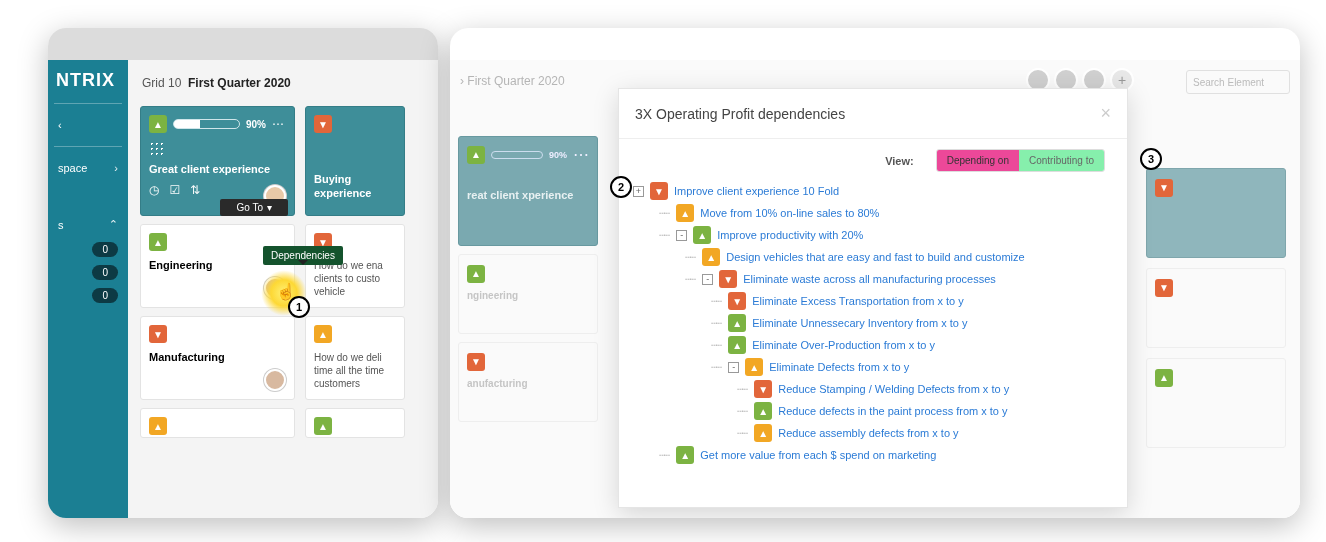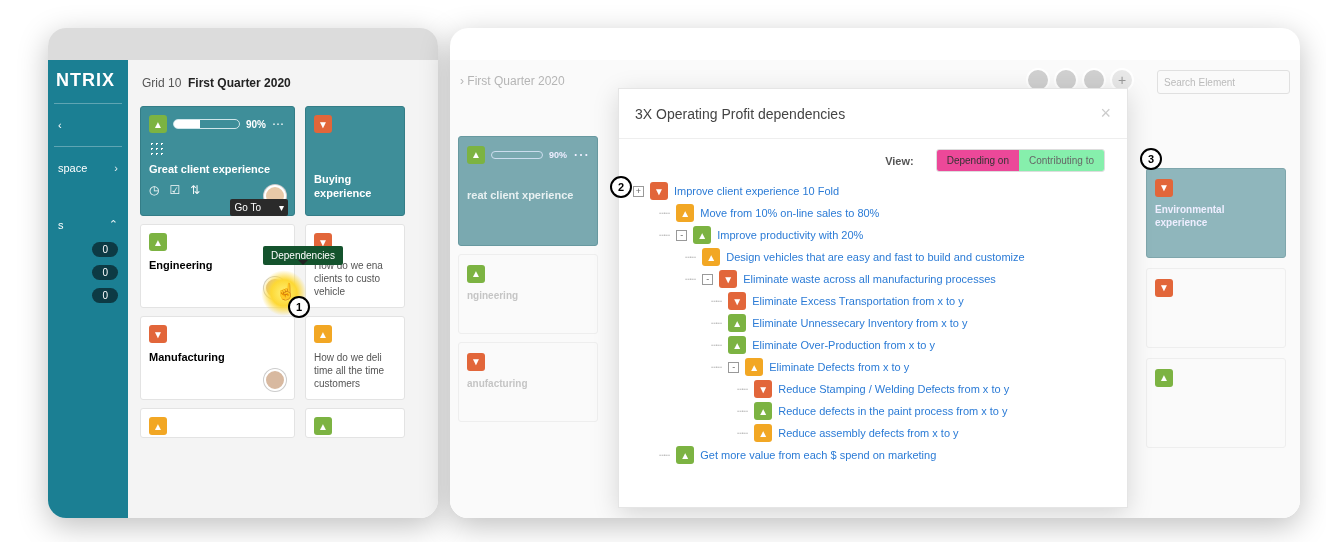--- a/index.html
+++ b/index.html
@@ -28,37 +28,37 @@
 .chip{width:18px;height:18px;border-radius:3px;display:inline-flex;align-items:center;justify-content:center;color:#fff;font-size:10px}
 .chip.up{background:#7cb342}.chip.dn{background:#e2663a}.chip.yl{background:#f2a724}
 .progress{flex:1;height:10px;border:1px solid #cfe6ea;border-radius:6px;background:linear-gradient(to right,#fff 40%,transparent 40%)}
 .pct{font-size:10px;font-weight:700}
 .dots{font-size:12px;letter-spacing:2px}
 .card .ttl{font-size:11px;font-weight:700;margin:8px 0 4px;line-height:1.25}
 .card .body{font-size:10px;color:#555;line-height:1.3}
 .iconrow{display:flex;gap:10px;align-items:center;margin-top:8px}
 .iconrow .grid{width:14px;height:14px;background:radial-gradient(circle,#fff 1px,transparent 1px);background-size:5px 5px}
 .avatar{width:22px;height:22px;border-radius:50%;background:#d8b9a0;border:2px solid #fff;box-shadow:0 0 0 1px #ccc;position:absolute;right:8px;bottom:8px}
-.goto{position:absolute;right:6px;top:92px;background:#2a2a2a;color:#fff;font-size:10px;padding:3px 4px;border-radius:2px;display:flex;align-items:center;gap:18px}
+.goto{position:absolute;right:6px;top:92px;background:#2a2a2a;color:#fff;font-size:10px;padding:3px 16px;border-radius:2px;display:flex;align-items:center;gap:4px}
 .tooltip{position:absolute;background:#14532d;color:#fff;font-size:10px;padding:4px 8px;border-radius:2px}
 .tooltip::after{content:"";position:absolute;bottom:-5px;left:50%;margin-left:-5px;border:5px solid transparent;border-top-color:#222}
 .glow{position:absolute;width:46px;height:46px;border-radius:50%;background:radial-gradient(circle,#fff176 0%,#fdd835 40%,rgba(253,216,53,0) 70%)}
 .cursor{position:absolute;font-size:16px}
 .num-circle{position:absolute;width:22px;height:22px;border:2px solid #000;border-radius:50%;background:#fff;display:flex;align-items:center;justify-content:center;font-size:11px;font-weight:700;z-index:50}
 .toolbar-icons{display:flex;gap:10px;align-items:center;color:#fff;margin-top:6px}
 .toolbar-icons span{font-size:12px;opacity:.95}
 
 
 .content-r{position:absolute;inset:0;background:#fff}
 .bg-dim{position:absolute;inset:32px 0 0 0;background:#f5f5f5;opacity:.55}
 .crumbs-r{position:absolute;left:10px;top:46px;font-size:12px;color:#b5b5b5}
 .avatars{position:absolute;right:166px;top:40px;display:flex;align-items:center;gap:4px}
 .av{width:24px;height:24px;border-radius:50%;background:#d0d0d0;border:2px solid #fff}
 .av.add{background:#e8e8e8;display:flex;align-items:center;justify-content:center;color:#999;font-size:14px}
-.search{position:absolute;right:10px;top:42px;width:133px;height:24px;border:1px solid #e0e0e0;border-radius:3px;font-size:10px;padding:0 6px;color:#bbb;display:flex;align-items:center}
+.search{position:absolute;right:10px;top:42px;width:104px;height:24px;border:1px solid #e0e0e0;border-radius:3px;font-size:10px;padding:0 6px;color:#bbb;display:flex;align-items:center}
 .bg-card{position:absolute;border:1px solid #eee;border-radius:3px;background:#fafafa;padding:8px}
 .bg-card .t{font-size:10px;color:#c5c5c5;font-weight:700;line-height:1.3;margin-top:6px}
 .modal{position:absolute;left:168px;top:60px;width:510px;height:420px;background:#fff;border:1px solid #e5e5e5;box-shadow:0 6px 24px rgba(0,0,0,.15);z-index:10}
 .modal-hd{padding:14px 16px;font-size:14px;color:#444;border-bottom:1px solid #eee;display:flex;justify-content:space-between;align-items:center}
 .close-x{color:#ccc;font-size:18px;cursor:pointer}
 .view-row{display:flex;justify-content:flex-end;align-items:center;gap:22px;padding:10px 22px 8px;font-size:11px}
 .view-row .lbl{color:#555;font-weight:700}
 .seg{display:flex;border:1px solid #ddd;border-radius:3px;overflow:hidden}
 .seg div{padding:5px 10px;font-size:10px;cursor:pointer}
 .seg .active{background:#ec4899;color:#333}
@@ -212,21 +212,21 @@
       <div class="t" style="color:#e8f1f2;font-size:11px">reat client xperience</div>
     </div>
     <div class="bg-card" style="left:8px;top:226px;width:140px;height:80px">
       <span class="chip up">▲</span><div class="t">ngineering</div>
     </div>
     <div class="bg-card" style="left:8px;top:314px;width:140px;height:80px">
       <span class="chip dn">▼</span><div class="t">anufacturing</div>
     </div>
 
     <div class="bg-card" style="left:696px;top:140px;width:140px;height:90px;background:#8fb6bc;border-color:#7fa6ac">
-      <span class="chip dn">▼</span><div class="t" style="color:#eef">Environmental experience</div>
+      <span class="chip dn">▼</span>
     </div>
     <div class="bg-card" style="left:696px;top:240px;width:140px;height:80px">
       <span class="chip dn">▼</span>
     </div>
     <div class="bg-card" style="left:696px;top:330px;width:140px;height:90px">
       <span class="chip up">▲</span>
     </div>
 
     <div class="modal">
       <div class="modal-hd">

